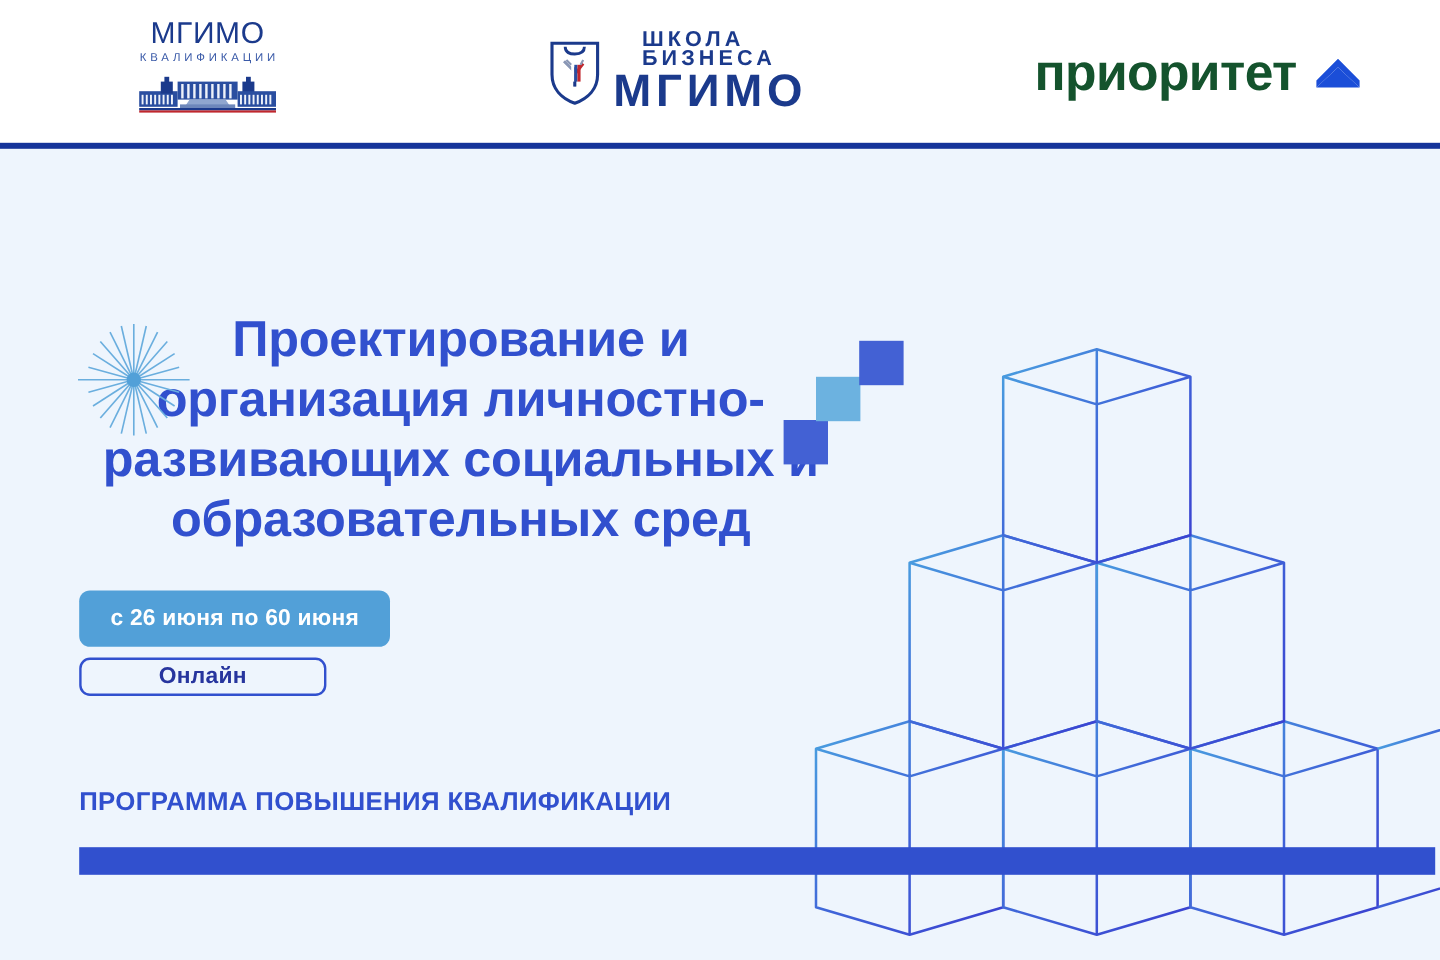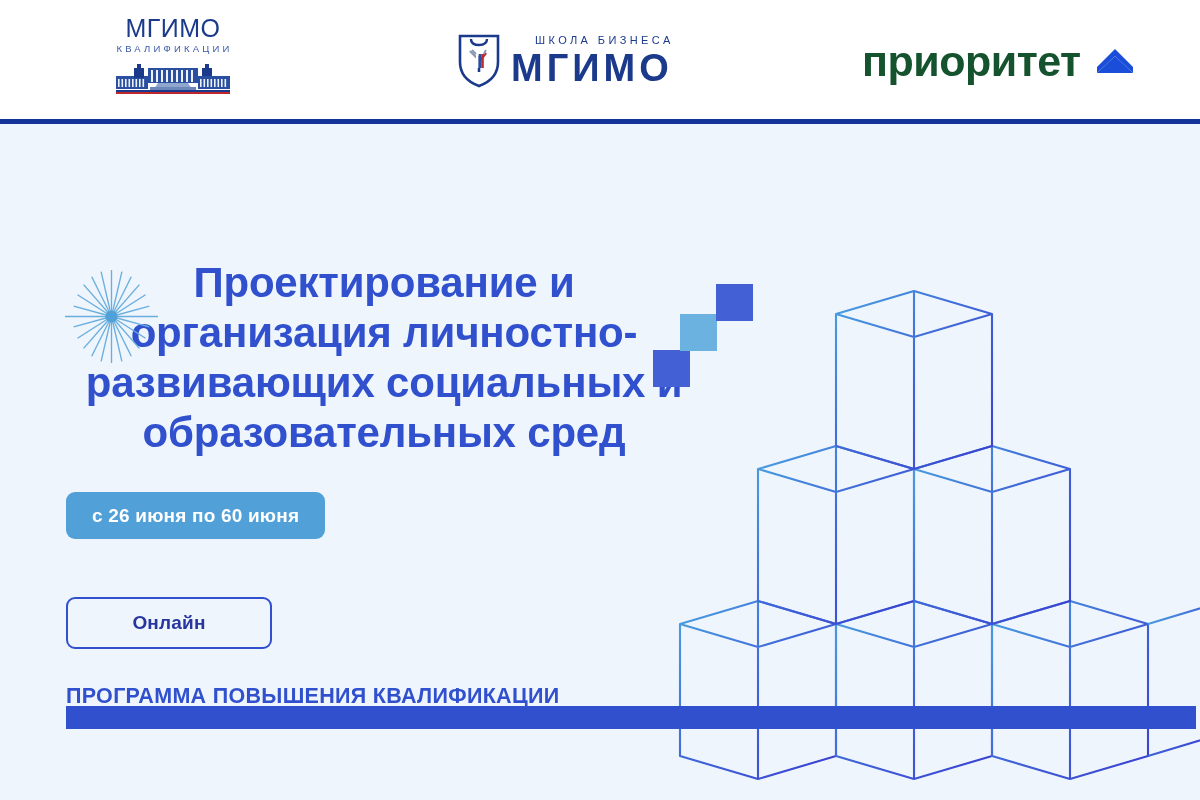--- a/index.html
+++ b/index.html
@@ -70,22 +70,22 @@
     position: absolute;
     left: 457px; top: 26px;
     width: 250px; height: 68px;
     display: flex;
     align-items: center;
     gap: 10px;
   }
   .logo-school .shield { width: 44px; height: 56px; flex: 0 0 auto; }
   .logo-school .ls-text { display: flex; flex-direction: column; }
   .logo-school .ls-top {
-    font-size: 11px;
-    font-weight: normal;
+    font-size: 18px;
+    font-weight: bold;
     letter-spacing: 3.4px;
     color: #1b3a8c;
     line-height: 16px;
     padding-left: 24px;
   }
   .logo-school .ls-main {
     font-size: 38px;
     font-weight: bold;
     letter-spacing: 4px;
     color: #1b3a8c;
@@ -168,38 +168,38 @@
     background: #52a0d8;
     border-radius: 9px;
     color: #ffffff;
     font-size: 19px;
     font-weight: bold;
     letter-spacing: 0.2px;
   }
 
   .format-btn {
     position: absolute;
-    left: 66px; top: 597px;
+    left: 66px; top: 548px;
     width: 206px;
-    height: 52px;
+    height: 32px;
     display: flex;
     align-items: center;
     justify-content: center;
     border: 2.5px solid #3150ce;
     border-radius: 9px;
     background: transparent;
     color: #27359e;
     font-size: 19px;
     font-weight: bold;
     letter-spacing: 0.2px;
   }
 
   .program-label {
     position: absolute;
-    left: 66px; top: 684px;
+    left: 66px; top: 656px;
     font-size: 21.5px;
     font-weight: bold;
     color: #3150ce;
     letter-spacing: 0.3px;
   }
 
   .bottom-bar {
     position: absolute;
     left: 66px; top: 706px;
     width: 1130px;

